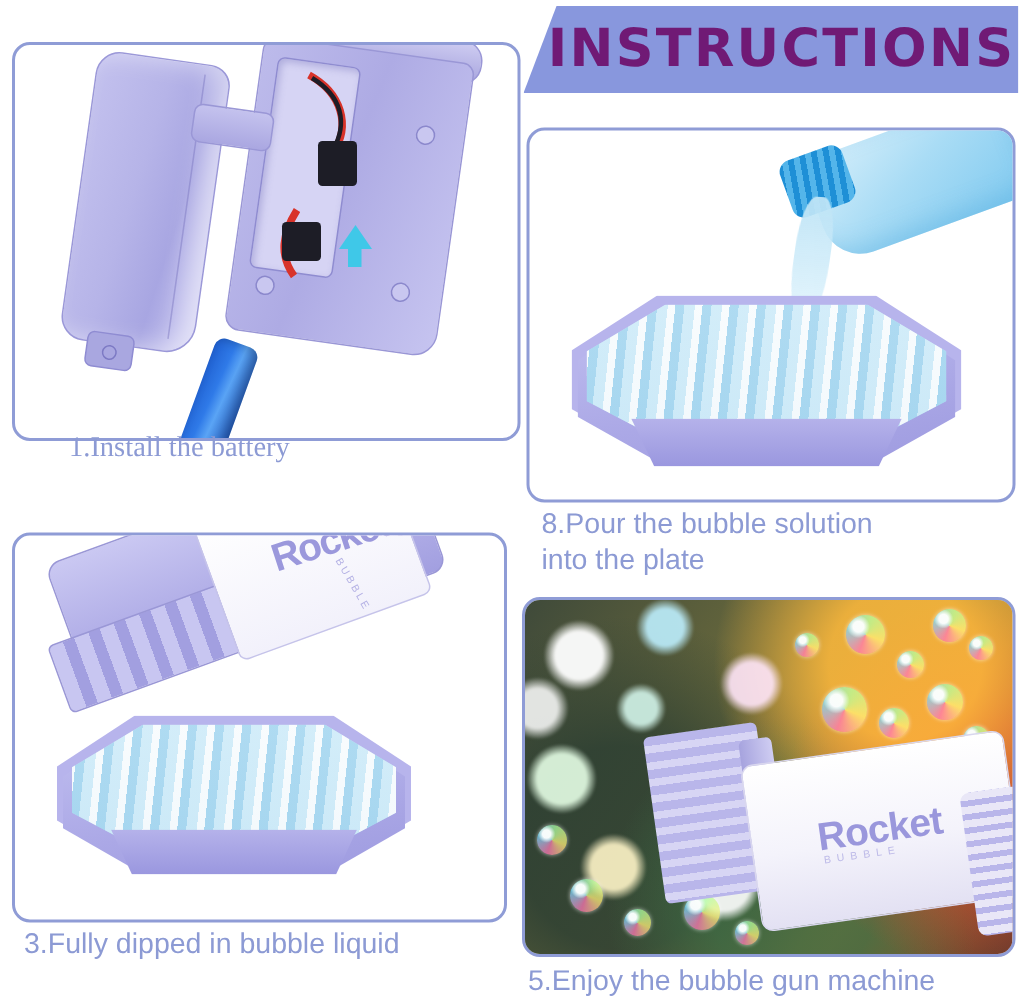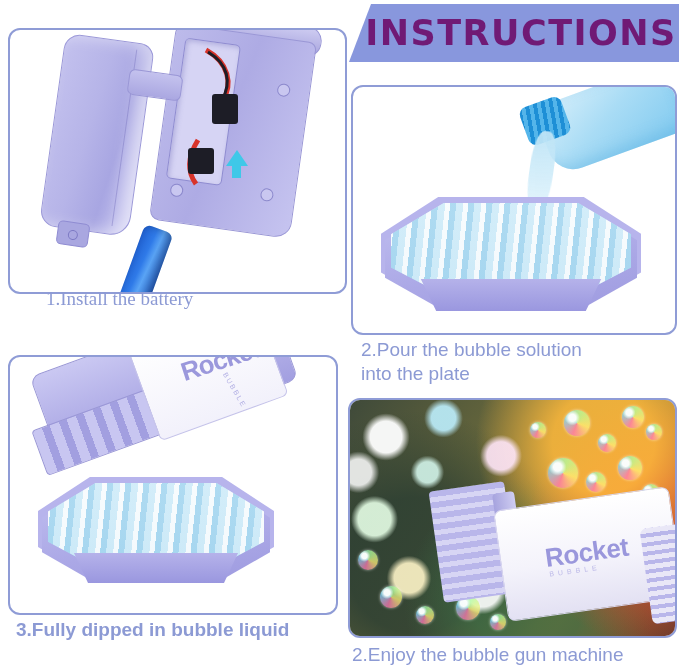--- a/index.html
+++ b/index.html
@@ -34,21 +34,21 @@
 
   .scene{position:absolute;inset:0;}
 
   
   .caption{
     position:absolute;color:#8c9ad4;font-size:19px;line-height:24px;
     white-space:pre-line;
   }
   #cap1{left:46px; top:287px;font-family:Liberation Serif, serif;}
   #cap2{left:361px;top:338px;}
-  #cap3{left:16px; top:618px;font-weight:bold;}
+  #cap3{left:16px; top:618px;}
   #cap4{left:352px;top:643px;}
 
   
   .p1-cover{
     position:absolute;left:42px;top:8px;width:88px;height:192px;
     background:linear-gradient(100deg,#c3c1ee 0%,#b6b4e8 42%,#a8a6e2 70%,#c9c7f1 100%);
     border:1px solid #9b98d8;border-radius:16px 14px 20px 16px;
     transform:rotate(8deg);
     box-shadow:inset -10px 0 16px rgba(255,255,255,.5);
   }
@@ -292,21 +292,21 @@
     <div class="bottle"></div>
     <div class="bottle-neck"></div>
     <div class="pour"></div>
 
     <div class="tray-rim" id="p2-tray-rim"></div>
     <div class="tray" id="p2-tray"></div>
     <div class="tray-liq" id="p2-tray-liq"></div>
     <div id="p2-tray-base"></div>
   </div>
 </div>
-<div class="caption" id="cap2">2.Pour the bubble solution
+<div class="caption" id="cap2">8.Pour the bubble solution
 into the plate</div>
 
 <div class="panel" id="panel3">
   <div class="scene">
     <div class="p3-head"></div>
     <div class="p3-teeth"></div>
     <div class="p3-label">
       <div class="p3-label-txt">Rocket</div>
       <div class="p3-label-sub">BUBBLE</div>
     </div>
@@ -342,13 +342,13 @@
 
     <div class="p4-nozzle"></div>
     <div class="p4-nozzle-bar"></div>
     <div class="p4-gun">
       <div class="p4-gun-txt">Rocket</div>
       <div class="p4-gun-sub">BUBBLE</div>
     </div>
     <div class="p4-fan"></div>
   </div>
 </div>
-<div class="caption" id="cap4">2.Enjoy the bubble gun machine</div>
+<div class="caption" id="cap4">5.Enjoy the bubble gun machine</div>
 
 </body></html>

